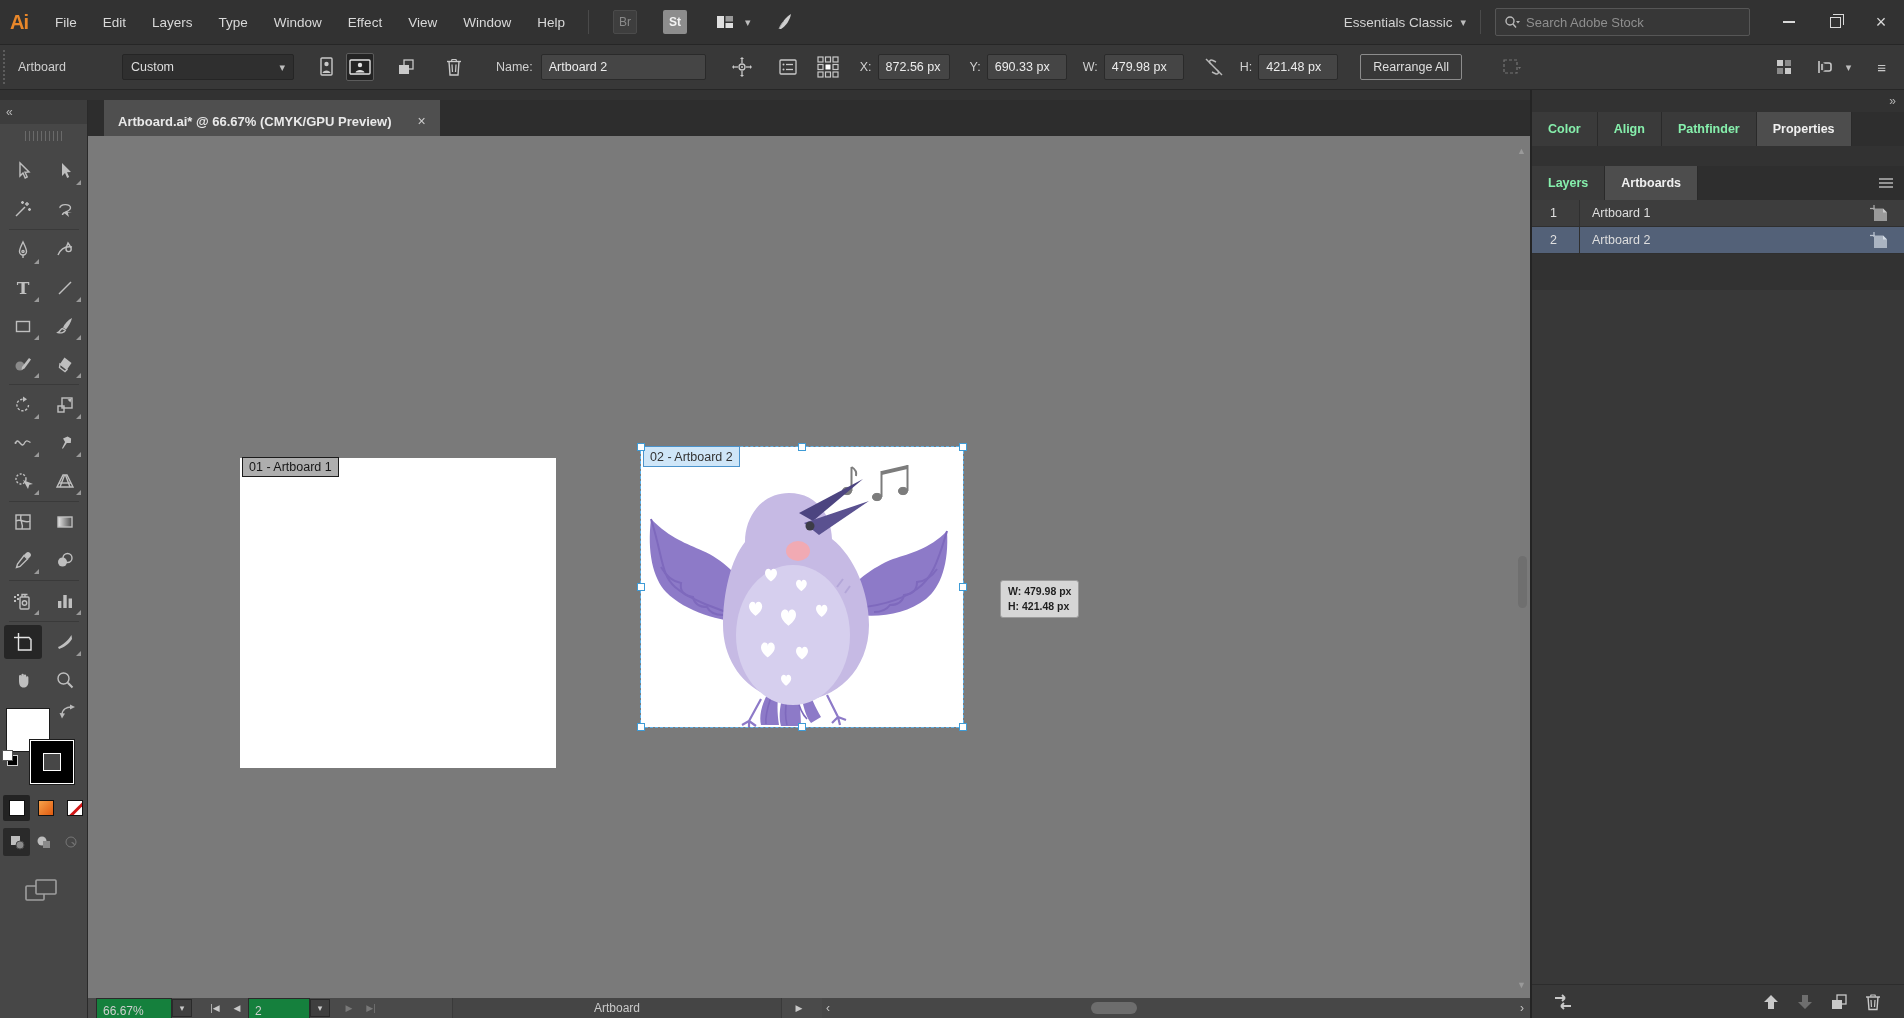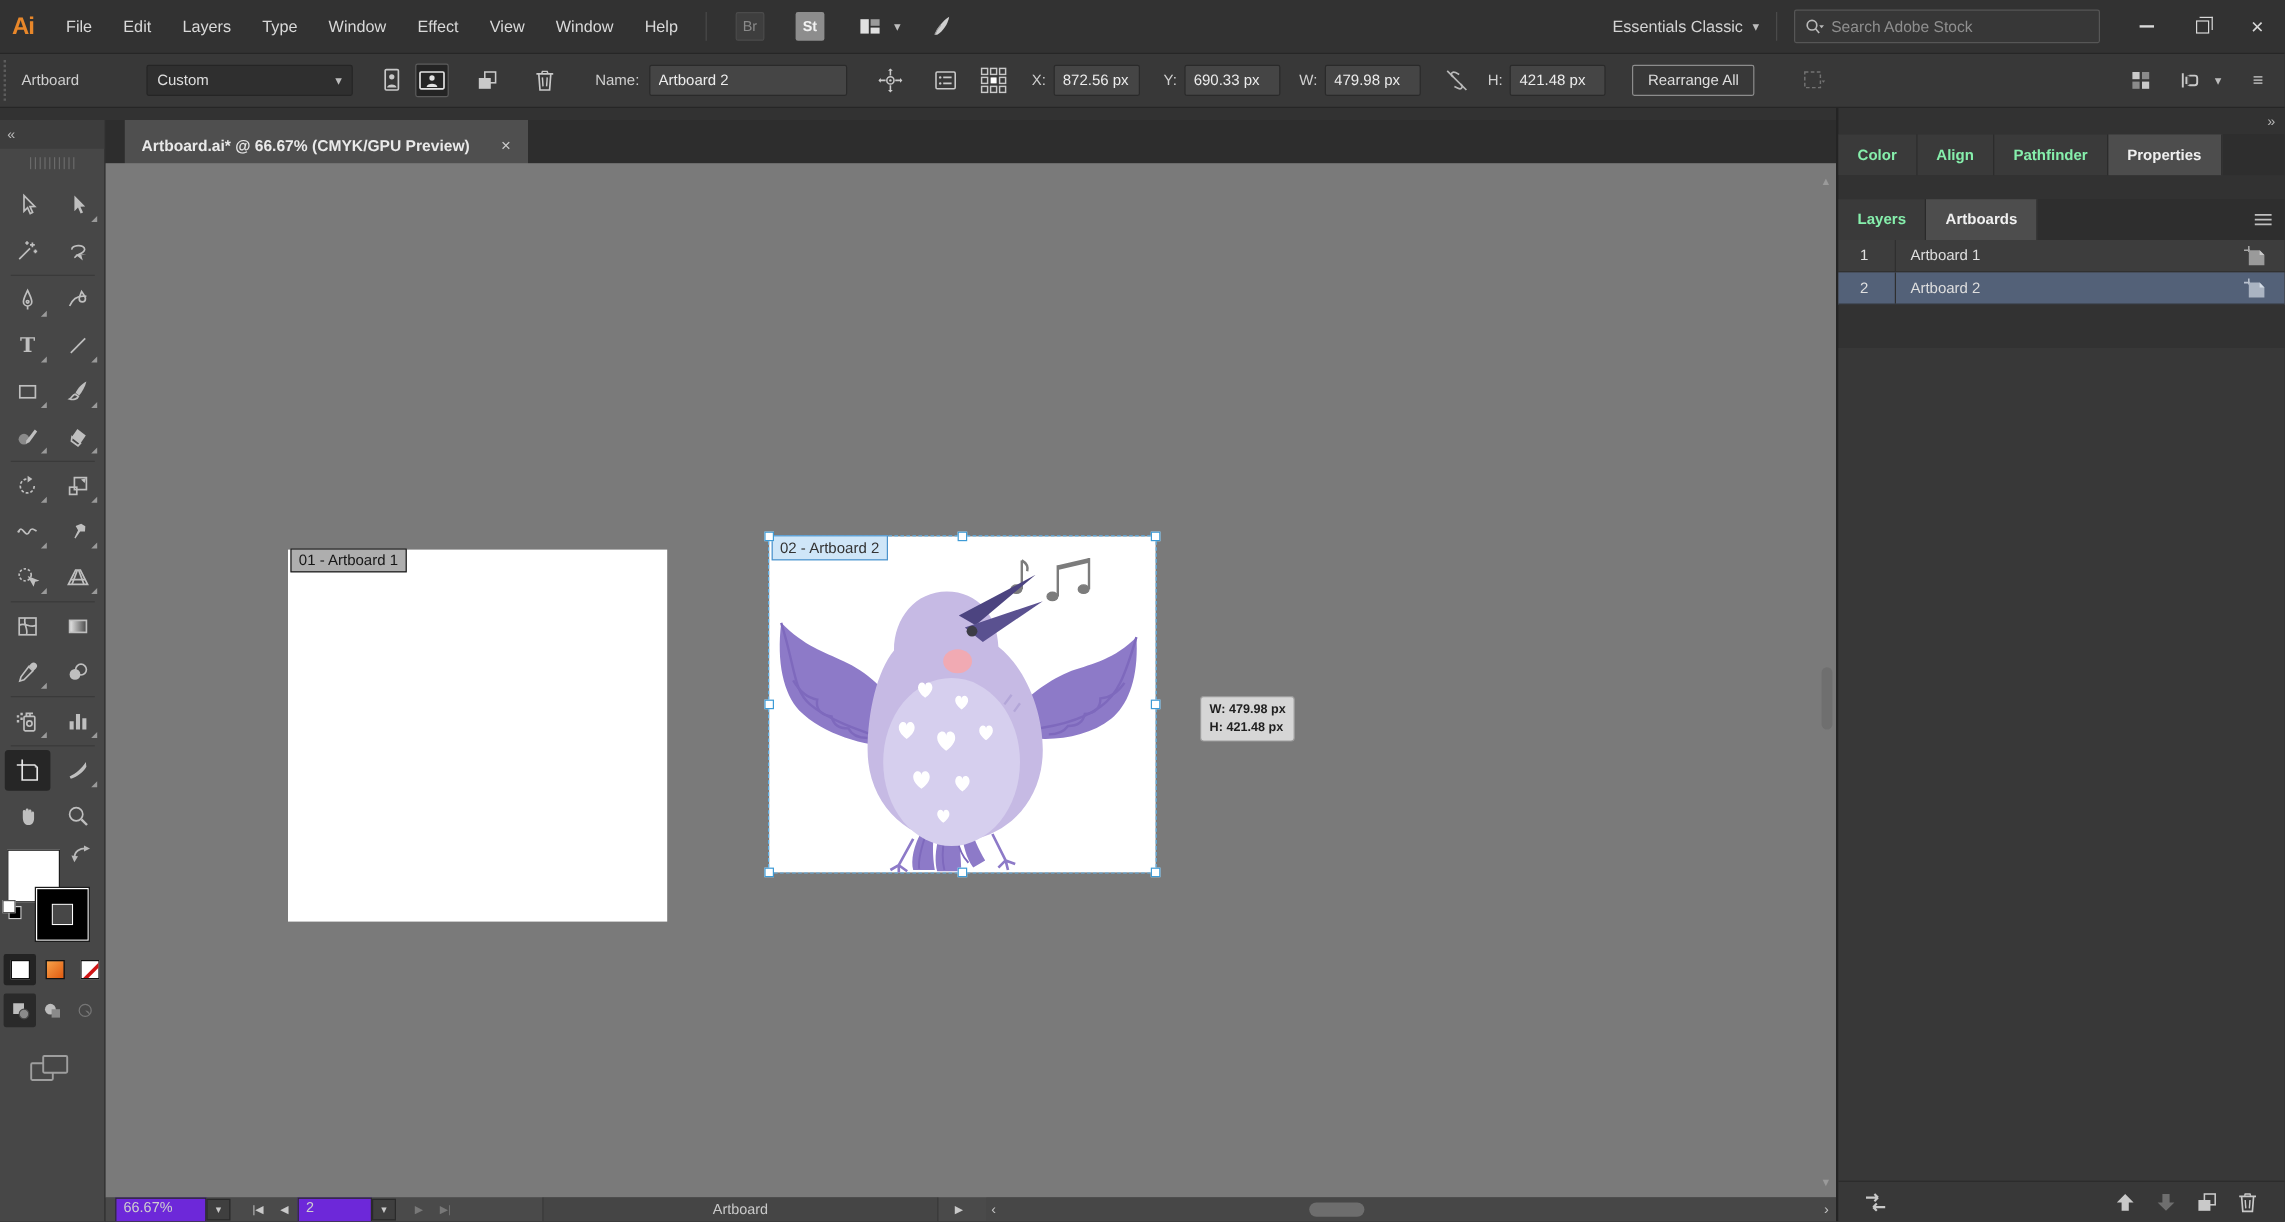--- a/index.html
+++ b/index.html
@@ -114,21 +114,21 @@
   .sizetip { position:absolute; left:912px; top:444px; background:#d6d6d6; border:1px solid #9b9b9b;
              border-radius:3px; padding:3px 7px; color:#1f1f1f; font-size:10.5px; line-height:1.45;
              font-weight:bold; z-index:5; }
   .vscroll-up { position:absolute; right:4px; top:10px; color:#9a9a9a; font-size:9px; }
   .vscroll-dn { position:absolute; right:4px; bottom:8px; color:#9a9a9a; font-size:9px; }
   .vthumb { position:absolute; right:3px; top:420px; width:9px; height:52px; background:#6f6f6f; border-radius:5px; }
 
   
   .statusbar { position:absolute; left:88px; bottom:0; width:1442px; height:20px; background:#4a4a4a;
                display:flex; align-items:center; font-size:12px; color:#cfcfcf; }
-  .sbox { height:21px; background:#6d28d9; border:1px solid #2a2a2a; display:flex; align-items:flex-start;
+  .sbox { height:21px; background:#15803d; border:1px solid #2a2a2a; display:flex; align-items:flex-end;
           padding:0 6px; }
   .schev { width:20px; height:18px; display:flex; align-items:center; justify-content:center;
            background:#3f3f3f; border:1px solid #2a2a2a; color:#c9c9c9; font-size:9px; }
   .navbtn { width:22px; text-align:center; color:#c9c9c9; font-size:9px; }
   .navbtn.dim { color:#787878; }
   .statusdisplay { width:330px; height:20px; background:#454545; border-left:1px solid #3a3a3a;
                    border-right:1px solid #3a3a3a; display:flex; align-items:center; justify-content:center;
                    color:#c9c9c9; }
   .hscroll { flex:1; height:20px; background:#474747; position:relative; display:flex; align-items:center; }
   .hthumb { position:absolute; left:38%; width:46px; height:12px; background:#6d6d6d; border-radius:6px; }

